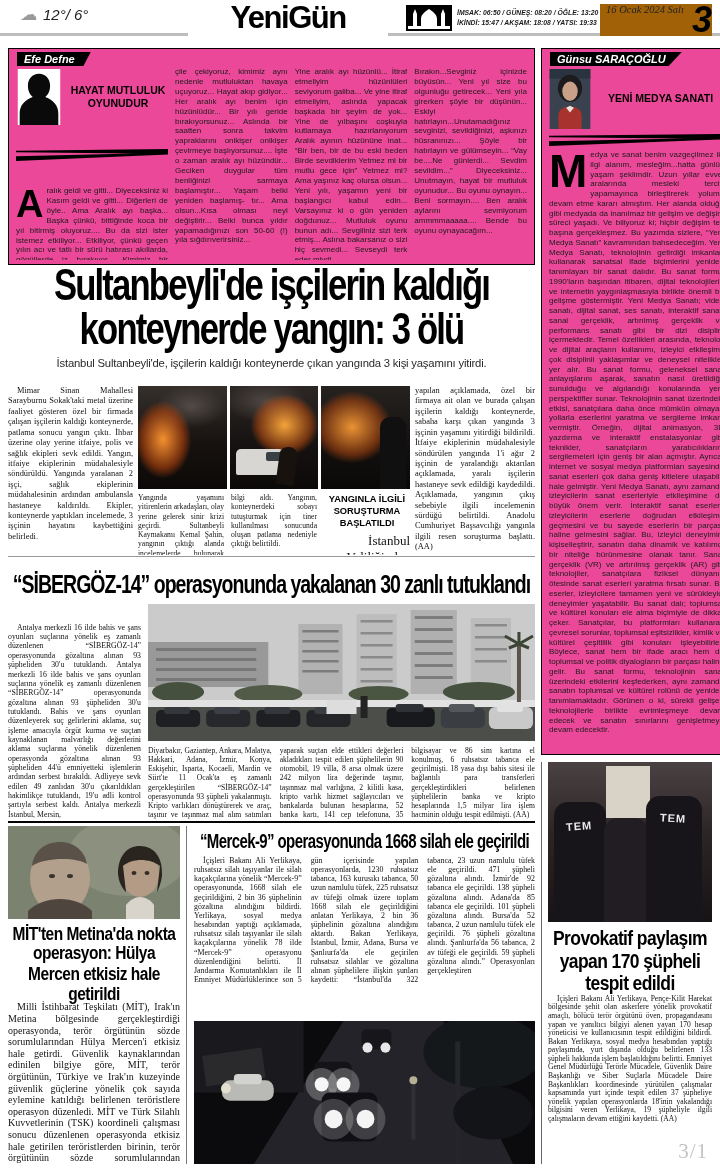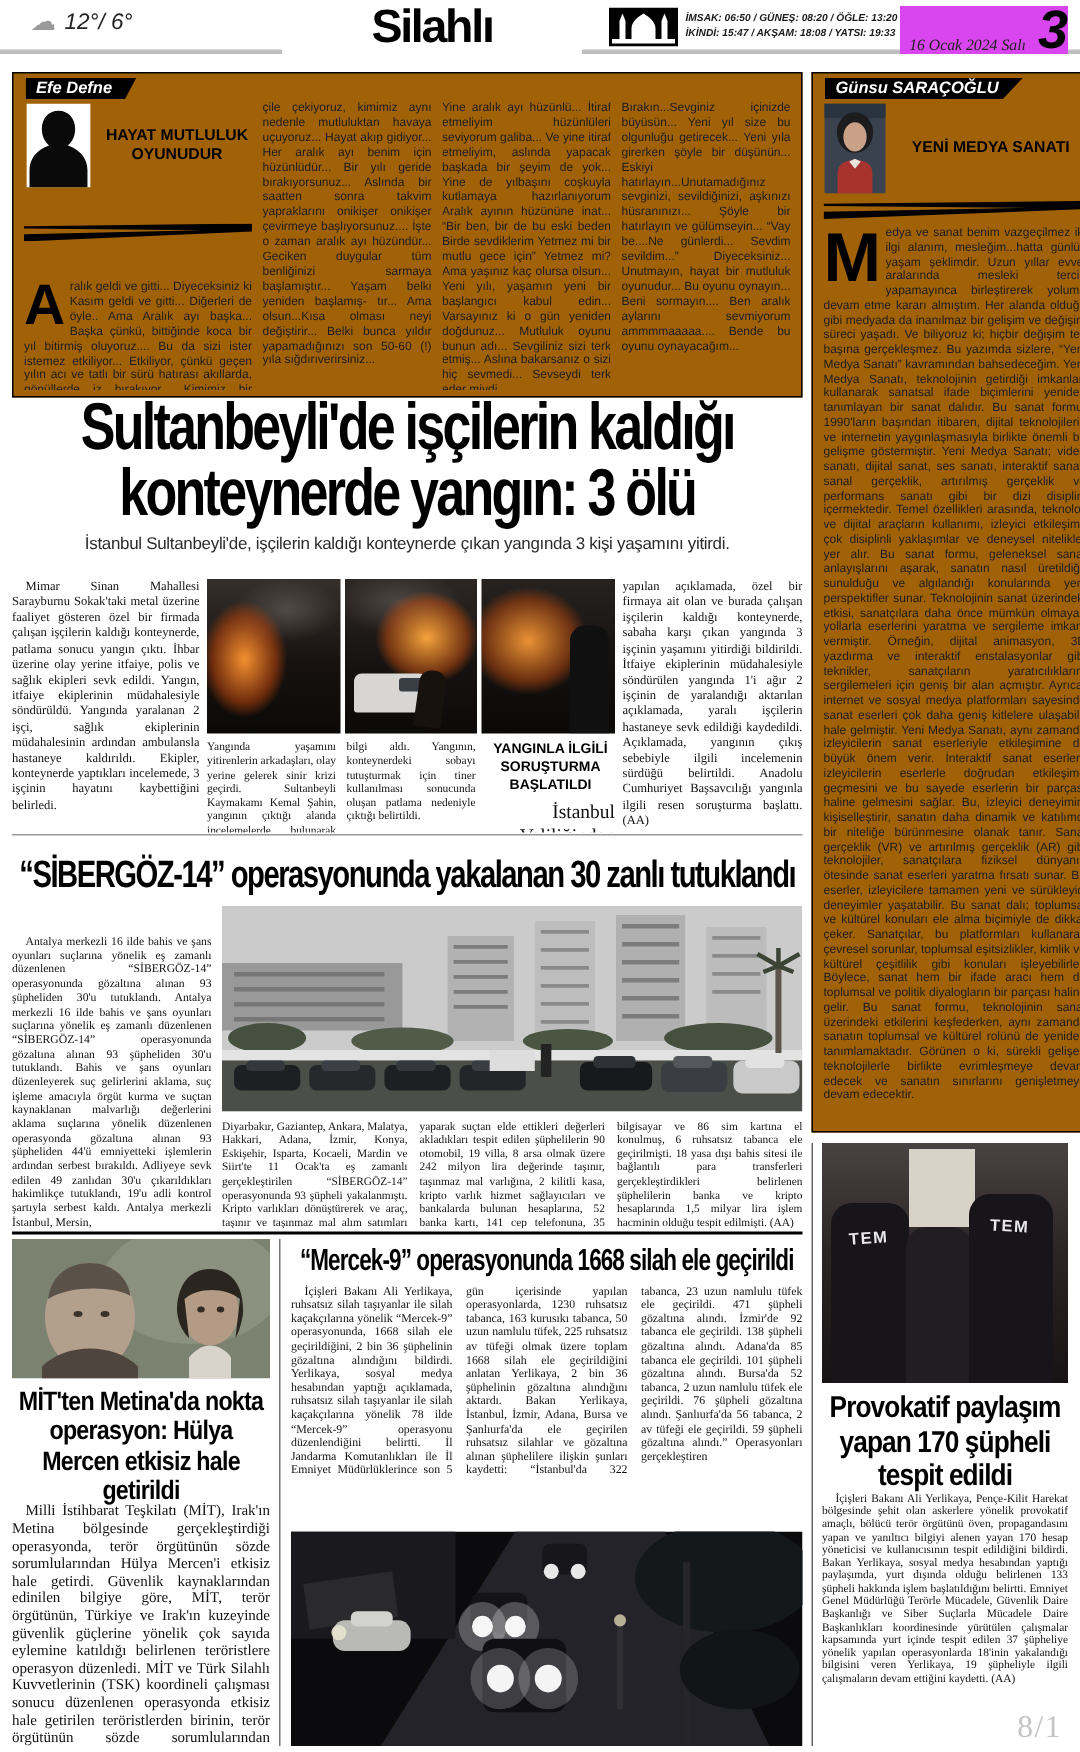--- a/index.html
+++ b/index.html
@@ -15,25 +15,25 @@
   .weather { position:absolute; left:14px; top:6px; display:flex; align-items:center; gap:6px;
              font-family:"Liberation Sans",sans-serif; font-style:italic; font-size:15px; color:#222;
              background:#fff; padding:0 6px; }
   .cloud { font-size:17px; color:#9a9a9a; line-height:1; }
   .logo { position:absolute; left:188px; top:0px; width:200px; text-align:center; background:#fff;
           font-family:"Liberation Sans",sans-serif; font-weight:bold; font-size:31px; letter-spacing:-1.5px; color:#000; }
   .prayer { position:absolute; left:402px; top:5px; display:flex; gap:5px; align-items:center; background:#fff; padding:0 4px;}
   .prayer-box { width:46px; height:26px; flex:0 0 auto; }
   .prayer-times { font-family:"Liberation Sans",sans-serif; font-weight:bold; font-style:italic;
                   font-size:6.8px; line-height:1.5; color:#1a1a1a; white-space:nowrap; }
-  .dateblock { position:absolute; right:8px; top:4px; display:flex; align-items:flex-end; gap:8px; background:#d946ef; padding-left:6px;}
+  .dateblock { position:absolute; right:8px; top:4px; display:flex; align-items:flex-start; gap:8px; background:#a16207; padding-left:6px;}
   .date { font-style:italic; font-size:10.5px; color:#222; }
   .pageno { font-family:"Liberation Sans",sans-serif; font-weight:bold; font-style:italic; font-size:36px; line-height:0.9; color:#000; }
   
-  .authbox { position:absolute; border:1.3px solid #000; background:#a16207; overflow:hidden; }
+  .authbox { position:absolute; border:1.3px solid #000; background:#ec4899; overflow:hidden; }
   .efe-box { left:8px; top:48px; width:527px; height:217px; padding:6px 7px 4px 7px; }
   .gunsu-box { left:541px; top:48px; width:191px; height:707px; padding:6px 7px; }
   .ribbon { position:absolute; top:3px; left:8px; background:#000; color:#fff; z-index:3;
             font-family:"Liberation Sans",sans-serif; font-weight:bold; font-style:italic; font-size:11px;
             padding:1px 16px 1px 7px; clip-path:polygon(0 0,100% 0,90% 100%,0 100%); }
   .efe-cols { display:flex; gap:7px; height:100%; padding-top:12px; }
   .efe-c1 { width:152px; flex:0 0 auto; display:flex; flex-direction:column;gap:21px; }
   .efe-cx { flex:1 1 0; font-family:"Liberation Sans",sans-serif; font-size:8px; line-height:1.24;
             text-align:justify; color:#1c1c1c; overflow:hidden; }
   .headrow { display:flex; gap:6px; align-items:center; height:56px; margin-top:2px; }
@@ -135,21 +135,21 @@
 <body>
 
 <div class="page">
 
   <div class="hdr">
     <div class="hdr-rule"></div>
     <div class="weather">
       <span class="cloud">☁</span>
       <span>12°/ 6°</span>
     </div>
-    <div class="logo">Silahlı</div>
+    <div class="logo">YeniGün</div>
     <div class="prayer">
       <svg class="prayer-box" viewBox="0 0 46 26">
         <rect width="46" height="26" fill="#000"></rect>
         <rect x="2" y="21" width="42" height="3" fill="#fff"></rect>
         <path d="M7 21V9l2-5 2 5v12z" fill="#fff"></path>
         <path d="M35 21V9l2-5 2 5v12z" fill="#fff"></path>
         <path d="M15 21v-7c0-5 5-8 8-10 3 2 8 5 8 10v7z" fill="#fff"></path>
       </svg>
       <div class="prayer-times">
         <div>İMSAK: 06:50 / GÜNEŞ: 08:20 / ÖĞLE: 13:20</div>
@@ -356,16 +356,16 @@
     <div class="tem-photo">
       <div class="tem-door"></div>
       <div class="tem-fig tf1"></div>
       <div class="tem-fig tf2"></div>
       <div class="tem-fig tf3"></div>
       <span class="tem-label tl1">TEM</span>
       <span class="tem-label tl2">TEM</span>
     </div>
     <div class="prov-title">Provokatif paylaşım yapan 170 şüpheli tespit edildi</div>
     <div class="prov-text indent">İçişleri Bakanı Ali Yerlikaya, Pençe-Kilit Harekat bölgesinde şehit olan askerlere yönelik provokatif amaçlı, bölücü terör örgütünü öven, propagandasını yapan ve yanıltıcı bilgiyi alenen yayan 170 hesap yöneticisi ve kullanıcısının tespit edildiğini bildirdi. Bakan Yerlikaya, sosyal medya hesabından yaptığı paylaşımda, yurt dışında olduğu belirlenen 133 şüpheli hakkında işlem başlatıldığını belirtti. Emniyet Genel Müdürlüğü Terörle Mücadele, Güvenlik Daire Başkanlığı ve Siber Suçlarla Mücadele Daire Başkanlıkları koordinesinde yürütülen çalışmalar kapsamında yurt içinde tespit edilen 37 şüpheliye yönelik yapılan operasyonlarda 18'inin yakalandığı bilgisini veren Yerlikaya, 19 şüpheliyle ilgili çalışmaların devam ettiğini kaydetti. (AA)</div>
-    <div class="pgind">8/1</div>
+    <div class="pgind">3/1</div>
   </div>
 
 </div>
 
 </body></html>

